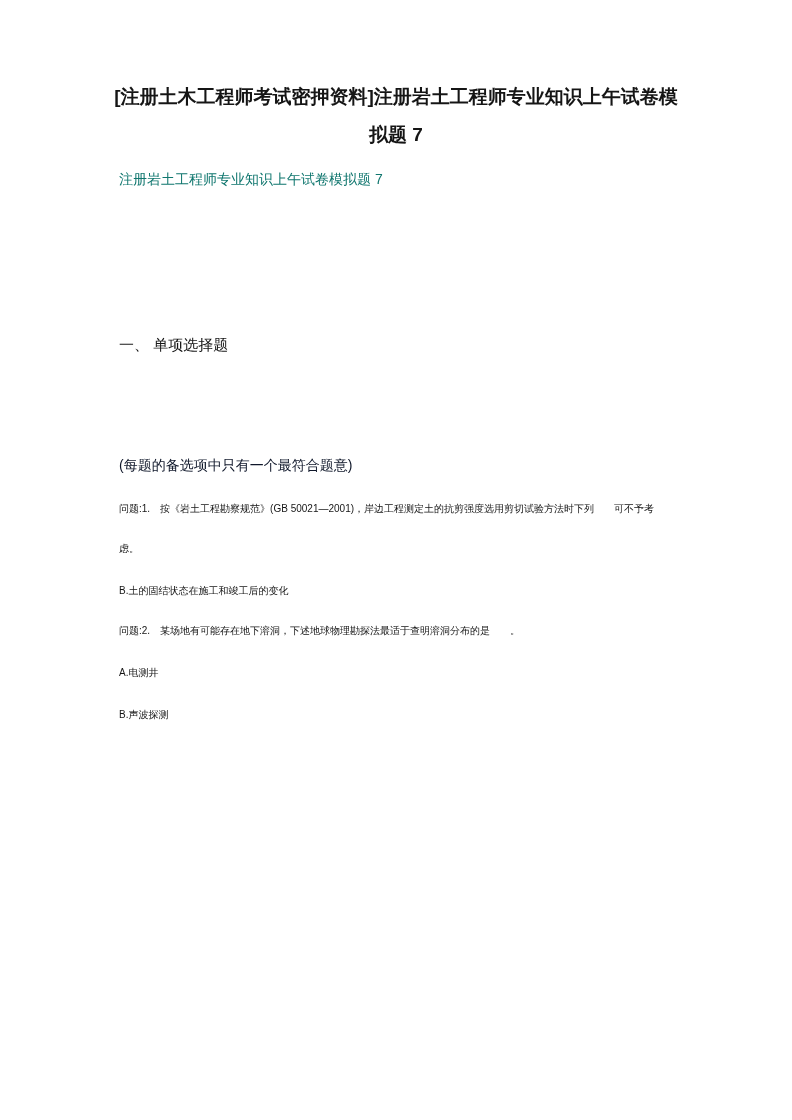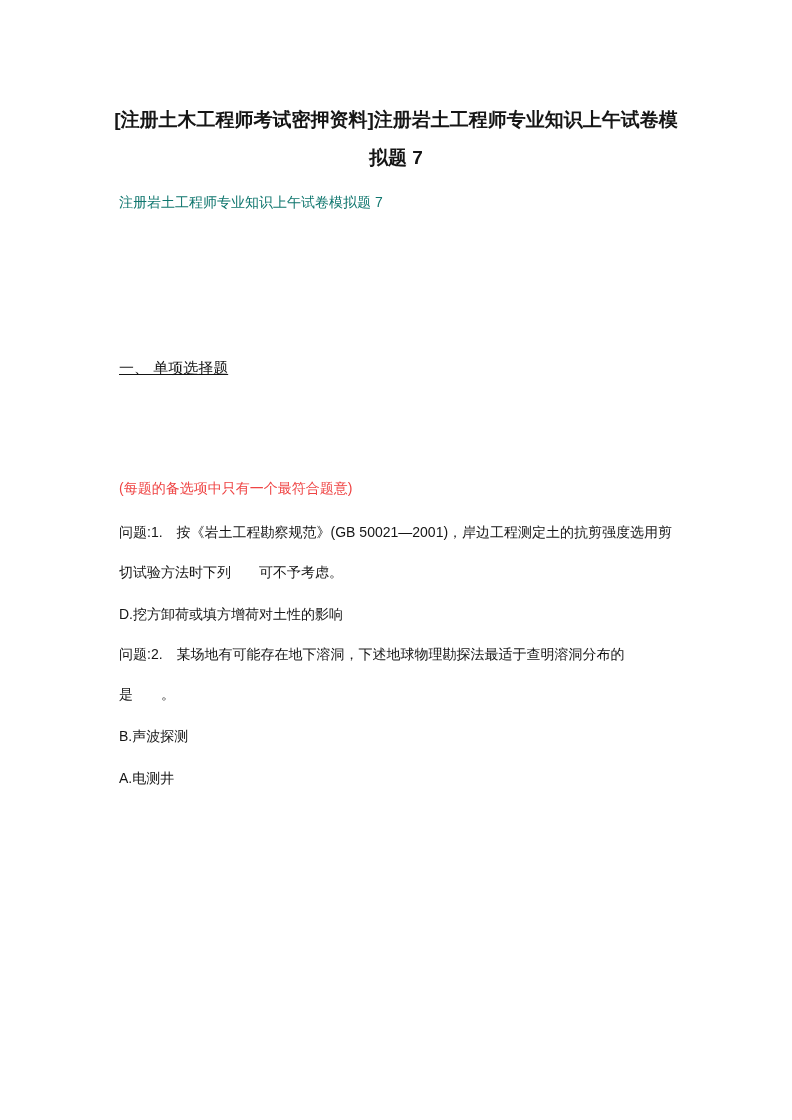--- a/index.html
+++ b/index.html
@@ -13,49 +13,48 @@
     height: 1120px;
     box-sizing: border-box;
     background: #ffffff;
     color: #000000;
     font-family: "Liberation Sans", "DejaVu Sans", sans-serif;
     padding: 0 119px;
     overflow: hidden;
   }
   .doc-title {
     margin: 0 -13px;
-    padding-top: 101px;
+    padding-top: 78px;
     font-size: 19px;
     font-weight: 700;
     line-height: 38px;
     text-align: center;
     color: #151515;
   }
   .doc-subtitle {
     margin: 16px 0 0;
     font-size: 14px;
     line-height: 19px;
     color: #0f766e;
   }
   .section-heading {
     margin: 146px 0 0;
     font-size: 15px;
     line-height: 20px;
     color: #151515;
-    text-decoration: underline;
   }
   .section-note {
     margin: 101px 0 0;
     font-size: 14px;
     line-height: 19px;
-    color: #ef4444;
+    color: #0f172a;
   }
   .body-line {
     margin: 2px 0 0;
-    font-size: 14px;
+    font-size: 10px;
     line-height: 40px;
     color: #151515;
   }
   .q1-stem {
     margin-top: 14px;
   }
   .q2-stem {
     margin-top: 0;
   }
 </style>
@@ -67,22 +66,22 @@
   <h1 class="doc-title">[注册土木工程师考试密押资料]注册岩土工程师专业知识上午试卷模拟题 7</h1>
 
   <p class="doc-subtitle">注册岩土工程师专业知识上午试卷模拟题 7</p>
 
   <p class="section-heading">一、 单项选择题</p>
 
   <p class="section-note">(每题的备选项中只有一个最符合题意)</p>
 
   <div>
     <p class="body-line q1-stem">问题:1.　按《岩土工程勘察规范》(GB 50021—2001)，岸边工程测定土的抗剪强度选用剪切试验方法时下列　　可不予考虑。</p>
-    <p class="body-line">D.挖方卸荷或填方增荷对土性的影响</p>
+    <p class="body-line">B.土的固结状态在施工和竣工后的变化</p>
   </div>
 
   <div>
     <p class="body-line q2-stem">问题:2.　某场地有可能存在地下溶洞，下述地球物理勘探法最适于查明溶洞分布的是　　。</p>
+    <p class="body-line">A.电测井</p>
     <p class="body-line">B.声波探测</p>
-    <p class="body-line">A.电测井</p>
   </div>
 
 </div>
 
 </body></html>

